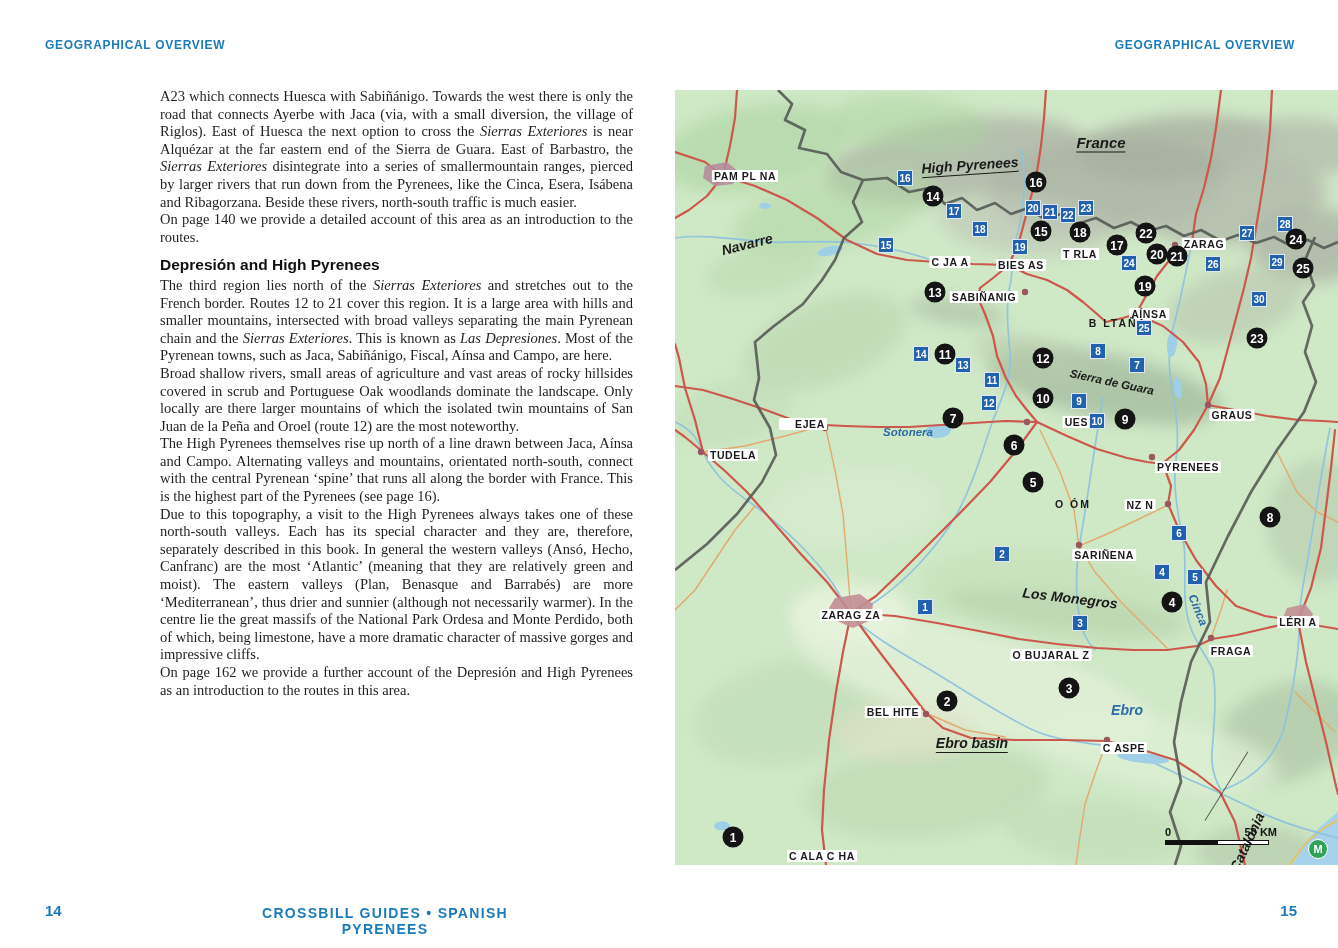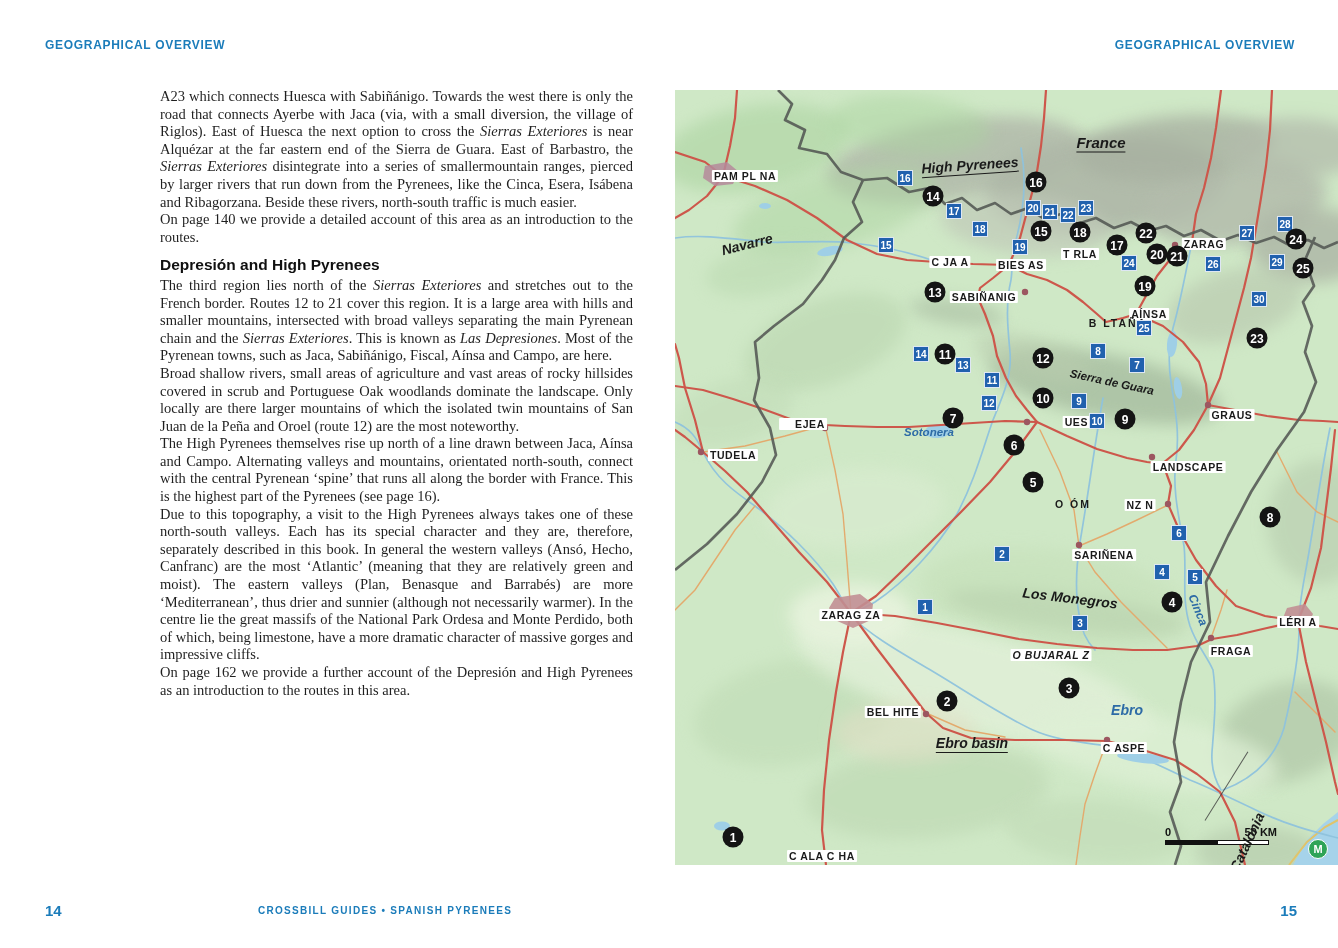--- a/index.html
+++ b/index.html
@@ -5,21 +5,21 @@
   html,body{margin:0;padding:0;background:#e8e8e8;}
   .page{position:relative;width:1338px;height:948px;background:#ffffff;overflow:hidden;
         font-family:"Liberation Sans",sans-serif;}
   
   .hdr{position:absolute;top:38px;font-size:12px;font-weight:700;letter-spacing:.7px;color:#1b7cba;}
   .hdr.left{left:45px;}
   .hdr.right{right:43px;}
   .pagenum{position:absolute;top:902px;font-size:15px;font-weight:700;color:#1b7cba;}
   .pagenum.left{left:45px;}
   .pagenum.right{right:41px;}
-  .foot{position:absolute;top:905px;font-size:10px;font-weight:700;letter-spacing:1.3px;color:#1b7cba;text-align:center;}
+  .foot{position:absolute;top:905px;font-size:14px;font-weight:700;letter-spacing:1.3px;color:#1b7cba;text-align:center;}
   .foot.left{left:225px;width:320px;}
   .foot.right{left:675px;width:566px;}
   
   .sidebar{position:absolute;left:0;top:90px;width:148px;height:778px;background:#9dc2e0;}
   .sidebar-caption{position:absolute;left:22px;top:688px;width:116px;font-size:12.5px;line-height:16.5px;
         color:#235a7d;}
   
   .article{position:absolute;left:160px;top:88px;width:473px;font-family:"Liberation Serif",serif;
         font-size:14.5px;line-height:17.6px;text-align:justify;color:#1f1f1f;}
   .article p{margin:0;}
@@ -216,42 +216,42 @@
       </div>
       <div class="fold-line"></div>
       <div class="m-logo">M</div>
     <div class="region u" style="left: 426px; top: 53px; font-size: 15px; transform: translate(-50%, -50%) rotate(0deg);">France</div>
         <div class="region u" style="left: 295px; top: 76px; font-size: 14px; transform: translate(-50%, -50%) rotate(-4deg);">High Pyrenees</div>
         <div class="region" style="left: 72px; top: 154px; font-size: 14px; transform: translate(-50%, -50%) rotate(-14deg);">Navarre</div>
         <div class="region" style="left: 437px; top: 292px; font-size: 11.5px; transform: translate(-50%, -50%) rotate(12deg);">Sierra de Guara</div>
         <div class="region" style="left: 395px; top: 508px; font-size: 14px; transform: translate(-50%, -50%) rotate(7deg);">Los Monegros</div>
         <div class="region u" style="left: 297px; top: 654px; font-size: 14px; transform: translate(-50%, -50%) rotate(0deg);">Ebro basin</div>
         <div class="region" style="left: 572px; top: 752px; font-size: 14px; transform: translate(-50%, -50%) rotate(-65deg);">Catalonia</div>
-        <div class="region water" style="left: 233px; top: 342px; font-size: 11.5px; transform: translate(-50%, -50%) rotate(0deg); margin-left: 21px;">Sotonera</div>
+        <div class="region water" style="left: 233px; top: 342px; font-size: 11.5px; transform: translate(-50%, -50%) rotate(0deg);">Sotonera</div>
         <div class="region water" style="left: 452px; top: 620px; font-size: 14px; transform: translate(-50%, -50%) rotate(0deg);">Ebro</div>
         <div class="region water" style="left: 523px; top: 520px; font-size: 12px; transform: translate(-50%, -50%) rotate(68deg);">Cinca</div>
         <div class="town" style="left: 70px; top: 86px;">PAM PL NA</div>
         <div class="town" style="left: 275px; top: 172px;">C JA A</div>
         <div class="town" style="left: 346px; top: 175px;">BIES AS</div>
         <div class="town" style="left: 405px; top: 164px;">T RLA</div>
         <div class="town" style="left: 309px; top: 207px;">SABIÑANIG</div>
         <div class="town" style="left: 529px; top: 154px;">ZARAG</div>
         <div class="town" style="left: 474px; top: 224px;">AÍNSA</div>
         <div class="town plain" style="left: 431px; top: 233px; margin-left: 12px;">B LTAÑA</div>
         <div class="town" style="left: 367px; top: 332px; margin-left: 40px;">UES A</div>
-        <div class="town" style="left: 513px; top: 377px;">LANDSCAPE</div>
+        <div class="town" style="left: 513px; top: 377px;">PYRENEES</div>
         <div class="town plain" style="left: 398px; top: 414px;">O ÓM</div>
         <div class="town" style="left: 465px; top: 415px;">NZ N</div>
         <div class="town" style="left: 429px; top: 465px;">SARIÑENA</div>
         <div class="town" style="left: 557px; top: 325px;">GRAUS</div>
         <div class="town" style="left: 128px; top: 334px; padding-left: 16px;">EJEA</div>
         <div class="town" style="left: 58px; top: 365px;">TUDELA</div>
         <div class="town" style="left: 176px; top: 525px;">ZARAG ZA</div>
         <div class="town" style="left: 218px; top: 622px;">BEL HITE</div>
-        <div class="town" style="left: 376px; top: 565px; font-style: italic;">O BUJARAL Z</div>
+        <div class="town" style="left: 376px; top: 565px;">O BUJARAL Z</div>
         <div class="town" style="left: 556px; top: 561px;">FRAGA</div>
         <div class="town" style="left: 623px; top: 532px;">LÉRI A</div>
         <div class="town" style="left: 449px; top: 658px;">C ASPE</div>
         <div class="town" style="left: 147px; top: 766px;">C ALA C HA</div>
         <div class="mk mk-blue" style="left: 230px; top: 88px;">16</div>
         <div class="mk mk-blue" style="left: 211px; top: 155px;">15</div>
         <div class="mk mk-blue" style="left: 279px; top: 121px;">17</div>
         <div class="mk mk-blue" style="left: 305px; top: 139px;">18</div>
         <div class="mk mk-blue" style="left: 358px; top: 118px;">20</div>
         <div class="mk mk-blue" style="left: 375px; top: 122px;">21</div>

